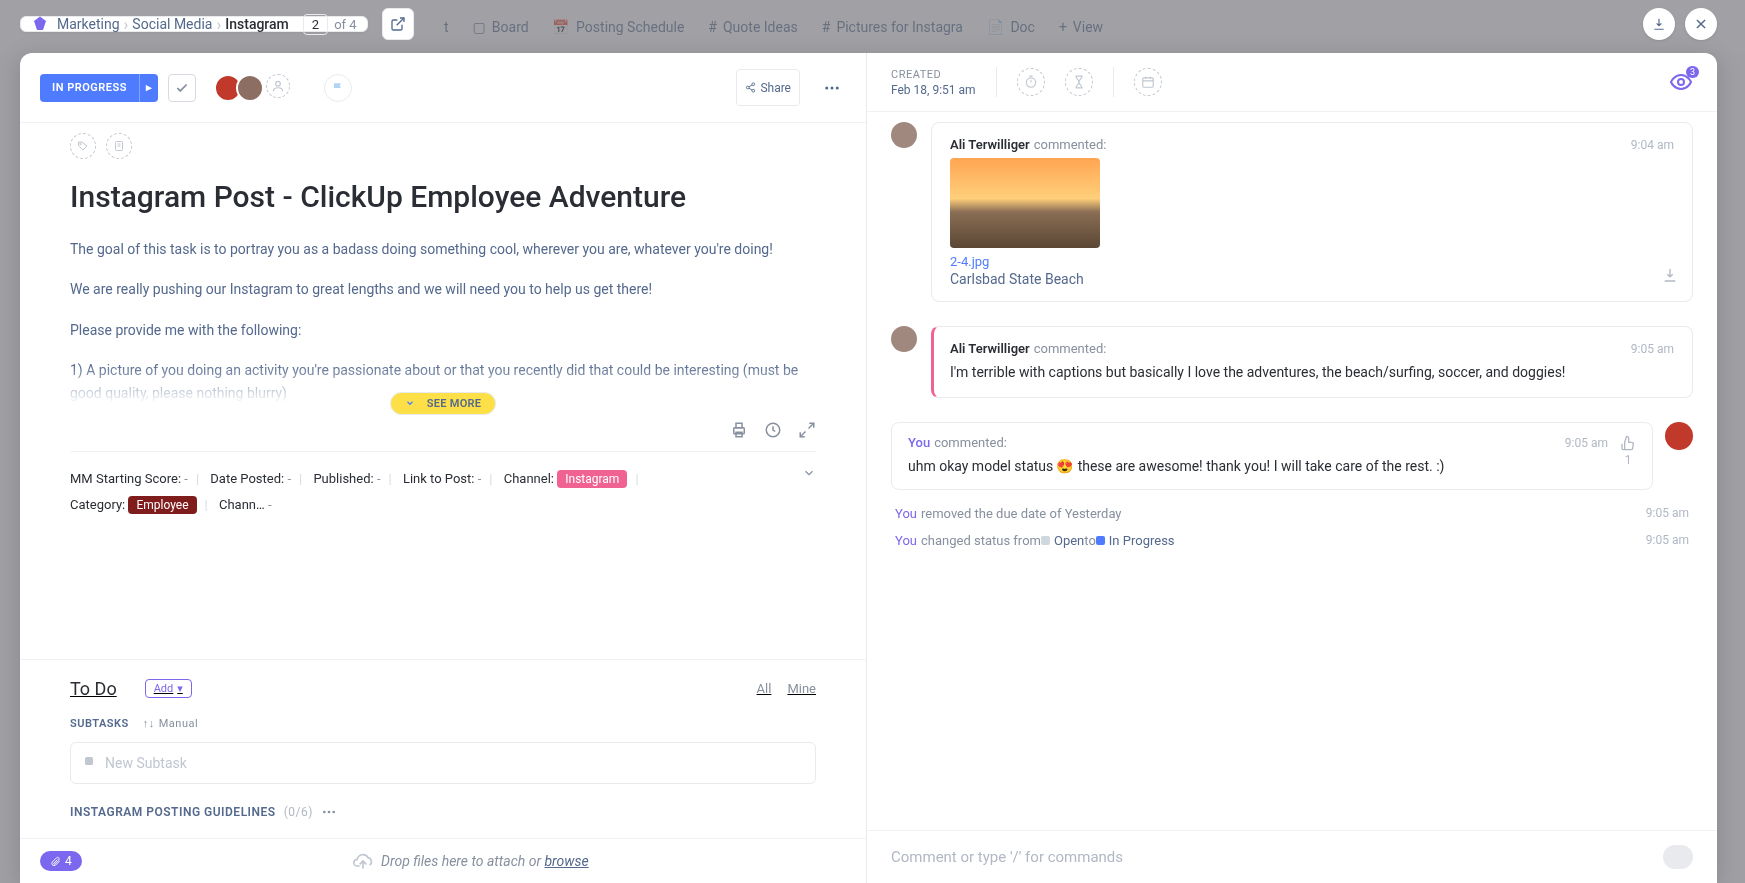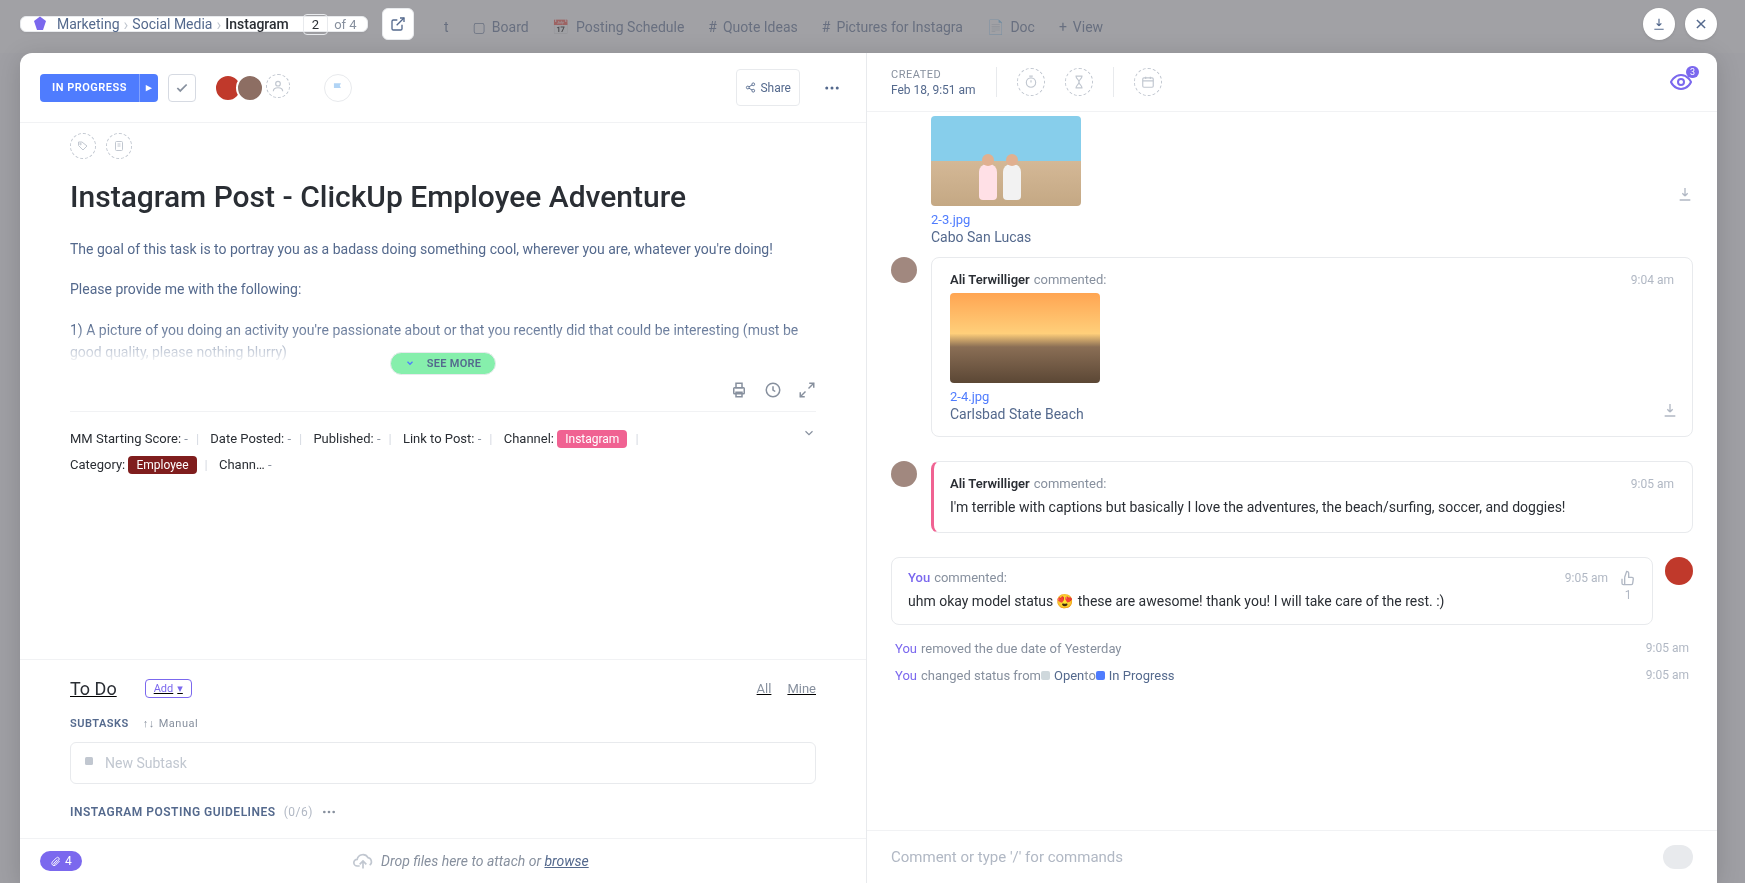--- a/index.html
+++ b/index.html
@@ -45,21 +45,21 @@
 .more-dots { width: 28px; height: 28px; display: flex; align-items: center; justify-content: center; cursor: pointer; color: #54698d; margin-left: 8px; }
 
 .task-body { padding: 10px 50px 0 50px; flex: 1; overflow-y: auto; position: relative; }
 .dashed-circles { display: flex; gap: 10px; margin-bottom: 20px; }
 .dashed-circle { width: 26px; height: 26px; border: 1px dashed #c1c7d0; border-radius: 50%; display: flex; align-items: center; justify-content: center; color: #c1c7d0; cursor: pointer; }
 .task-title { font-size: 30px; font-weight: 500; color: #2a2e34; margin-bottom: 24px; }
 .task-desc { font-size: 14px; color: #54698d; line-height: 1.6; }
 .task-desc p { margin-bottom: 18px; }
 .fade-mask { position: relative; }
 .fade-mask::after { content: ""; position: absolute; bottom: 0; left: 0; right: 0; height: 40px; background: linear-gradient(transparent, #fff); }
-.see-more { background: #86efac; border: 1px solid #e8eaed; border-radius: 14px; padding: 4px 14px; font-size: 11px; font-weight: 600; color: #54698d; letter-spacing: 0.3px; display: inline-flex; align-items: center; gap: 12px; cursor: pointer; }
+.see-more { background: #fde047; border: 1px solid #e8eaed; border-radius: 14px; padding: 4px 14px; font-size: 11px; font-weight: 600; color: #54698d; letter-spacing: 0.3px; display: inline-flex; align-items: center; gap: 12px; cursor: pointer; }
 .see-more-row { text-align: center; margin-top: -30px; position: relative; z-index: 2; }
 
 .tool-row { display: flex; justify-content: flex-end; gap: 16px; padding: 6px 0 12px; color: #87909e; }
 .tool-icon { cursor: pointer; }
 
 .custom-fields { font-size: 13px; color: #54698d; padding: 14px 0; border-top: 1px solid #f1f2f4; line-height: 2; position: relative; }
 .cf-label { color: #2a2e34; }
 .cf-dash { color: #87909e; }
 .cf-sep { color: #d6dae2; margin: 0 8px; }
 .cf-tag { border-radius: 4px; padding: 2px 8px; font-size: 12px; color: #fff; }
@@ -253,20 +253,21 @@
           <svg width="12" height="12" viewBox="0 0 24 24" fill="none" stroke="currentColor" stroke-width="2">
               <rect x="5" y="3" width="14" height="18" rx="2"></rect>
               <line x1="9" y1="8" x2="15" y2="8"></line>
               <line x1="9" y1="12" x2="15" y2="12"></line>
             </svg>
         </div>
       </div>
       <div class="task-title">Instagram Post - ClickUp Employee Adventure</div>
       <div class="task-desc fade-mask">
         <p>The goal of this task is to portray you as a badass doing something cool, wherever you are, whatever you're doing!</p>
+        <p>We are really pushing our Instagram to great lengths and we will need you to help us get there!</p>
         <p>Please provide me with the following:</p>
         <p>1) A picture of you doing an activity you're passionate about or that you recently did that could be interesting (must be good quality, please nothing blurry)</p>
       </div>
       <div class="see-more-row">
         <span class="see-more">
           <svg width="10" height="10" viewBox="0 0 24 24" fill="none" stroke="#4f7cfe" stroke-width="3">
               <polyline points="6 9 12 15 18 9"></polyline>
             </svg>
           <span>SEE MORE</span>
         </span>
@@ -385,37 +386,20 @@
         <svg width="24" height="24" viewBox="0 0 24 24" fill="none" stroke="currentColor" stroke-width="2">
             <path d="M2 12s3-7 10-7 10 7 10 7-3 7-10 7-10-7-10-7z"></path>
             <circle cx="12" cy="12" r="3"></circle>
           </svg>
         <span class="watch-count">3</span>
       </div>
     </div>
 
     <div class="activity">
 
-      <div class="comment-row" style="margin-left:40px; margin-top:-6px; position:relative;">
-        <div class="cm-body">
-          <div class="attach-thumb beach">
-            <div class="fig a">
-                <div class="head"></div>
-              </div>
-            <div class="fig b">
-                <div class="head"></div>
-              </div>
-          </div>
-          <div class="attach-name">2-3.jpg</div>
-          <div class="attach-caption">Cabo San Lucas</div>
-        </div>
-        <svg width="16" height="16" viewBox="0 0 24 24" fill="none" stroke="#b1b8c4" stroke-width="2" style="position:absolute;right:0;top:70px;cursor:pointer">
-            <path d="M12 3v12m0 0l-4-4m4 4l4-4M4 21h16"></path>
-          </svg>
-      </div>
 
       <div class="comment-row">
         <div class="cm-avatar brown2"></div>
         <div class="cm-body comment-block" style="position:relative">
           <div class="cm-head">
             <span class="cm-author">Ali Terwilliger</span>
             <span>commented:</span>
             <span class="cm-time">9:04 am</span>
           </div>
           <div class="attach-thumb sunset"></div>

